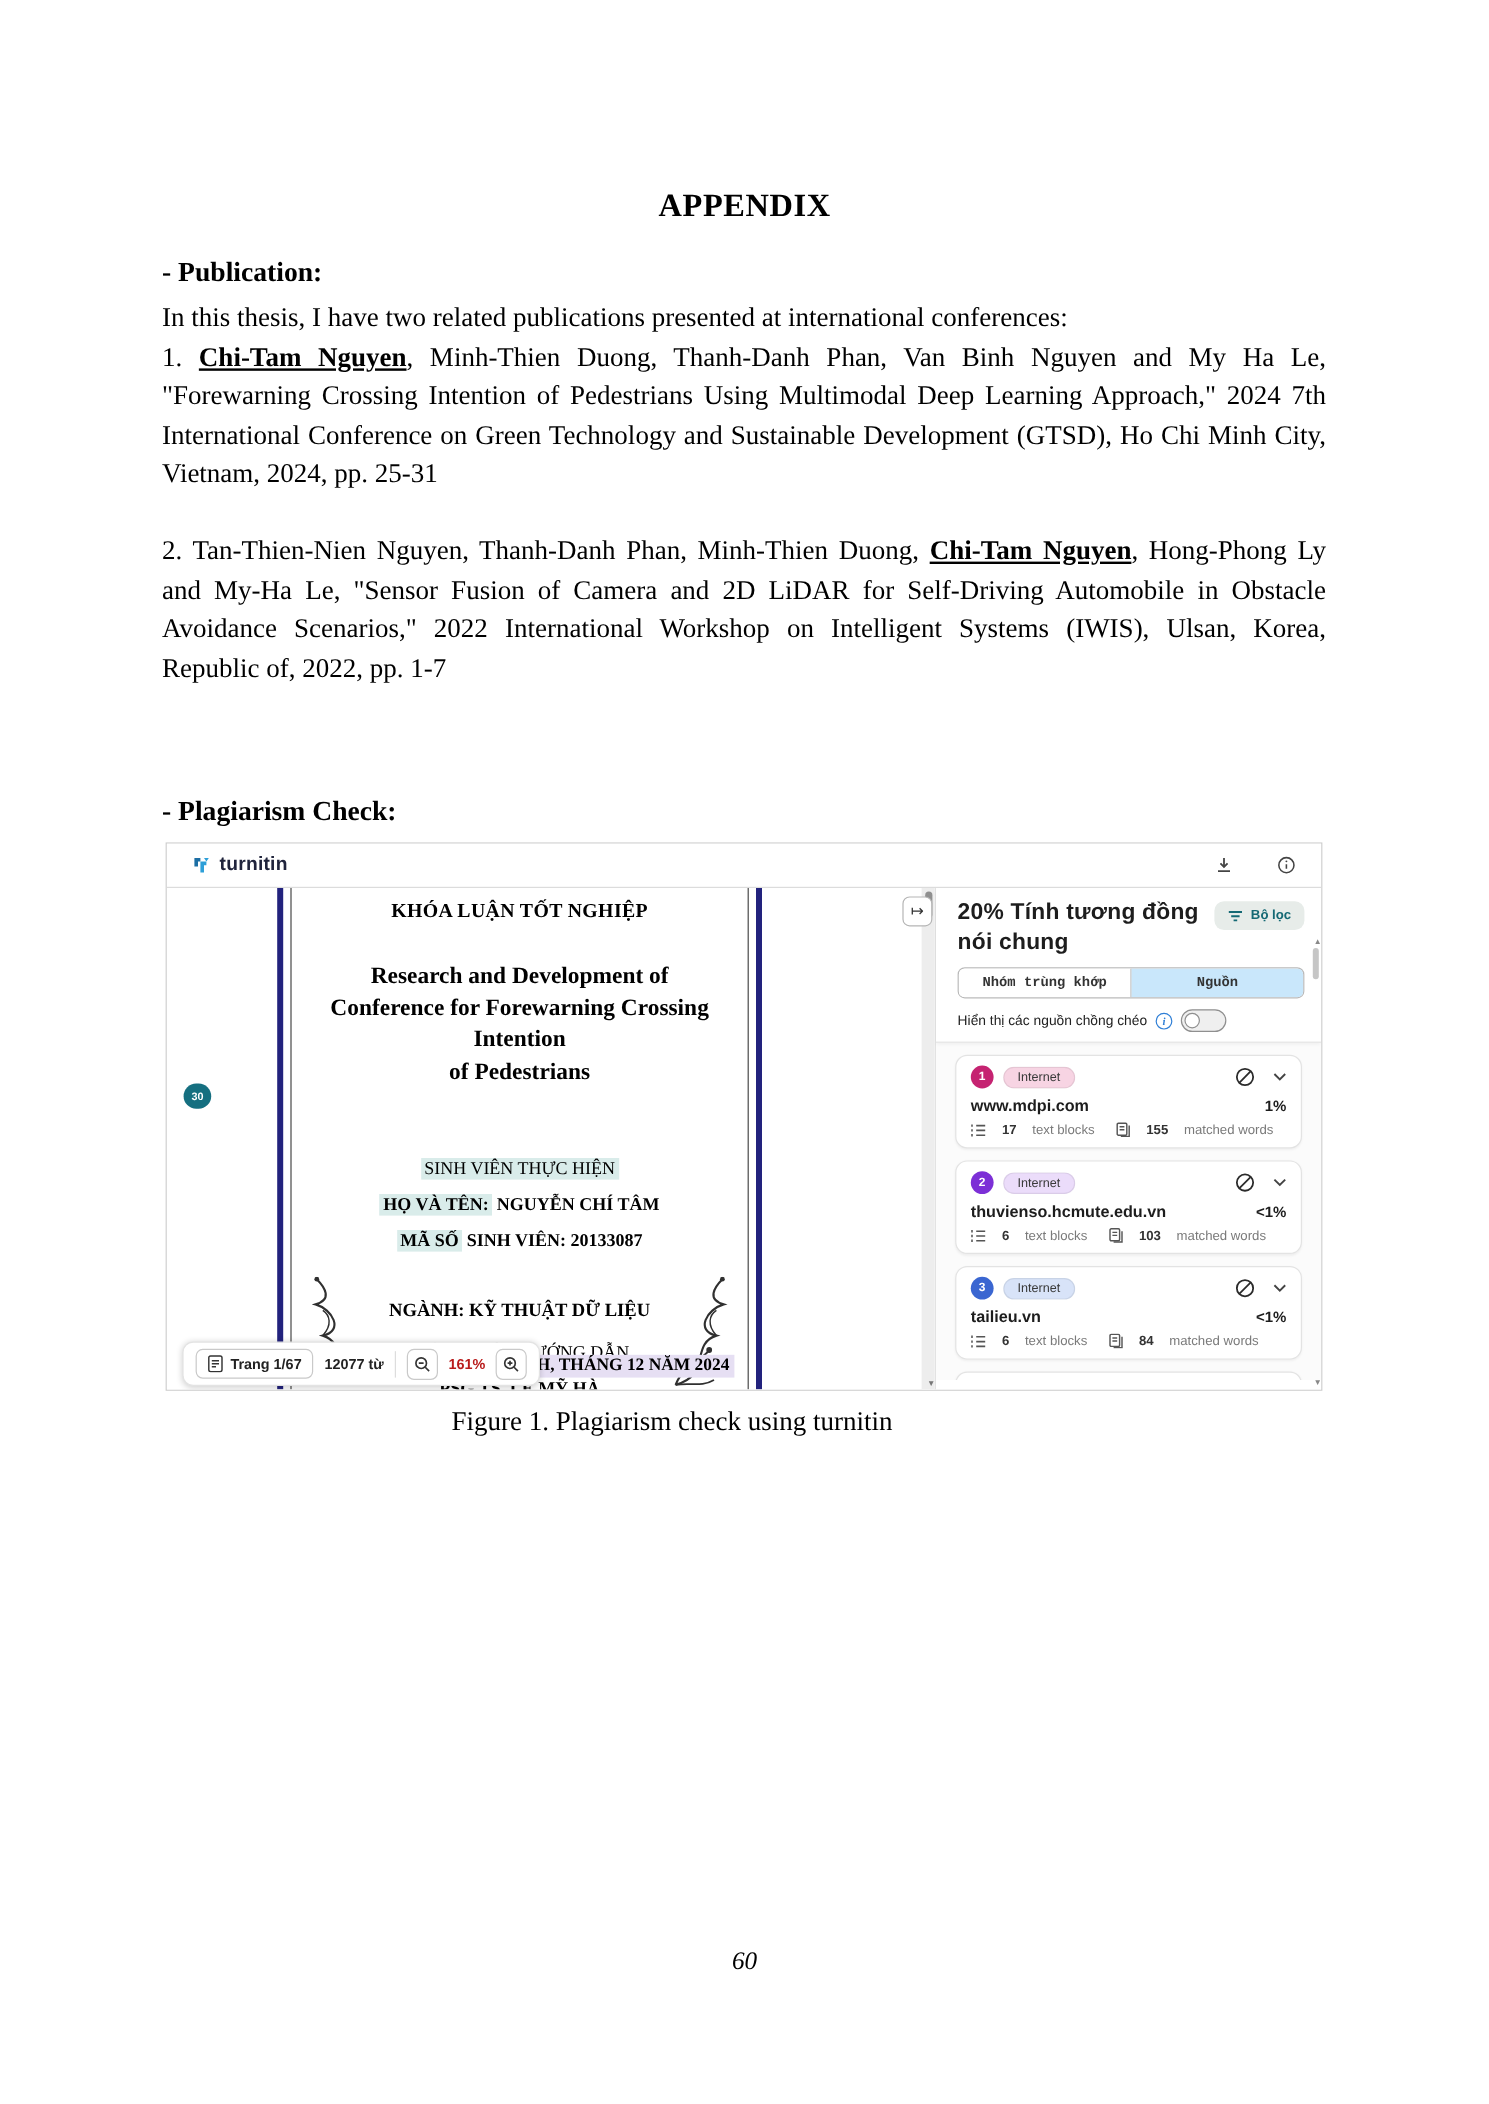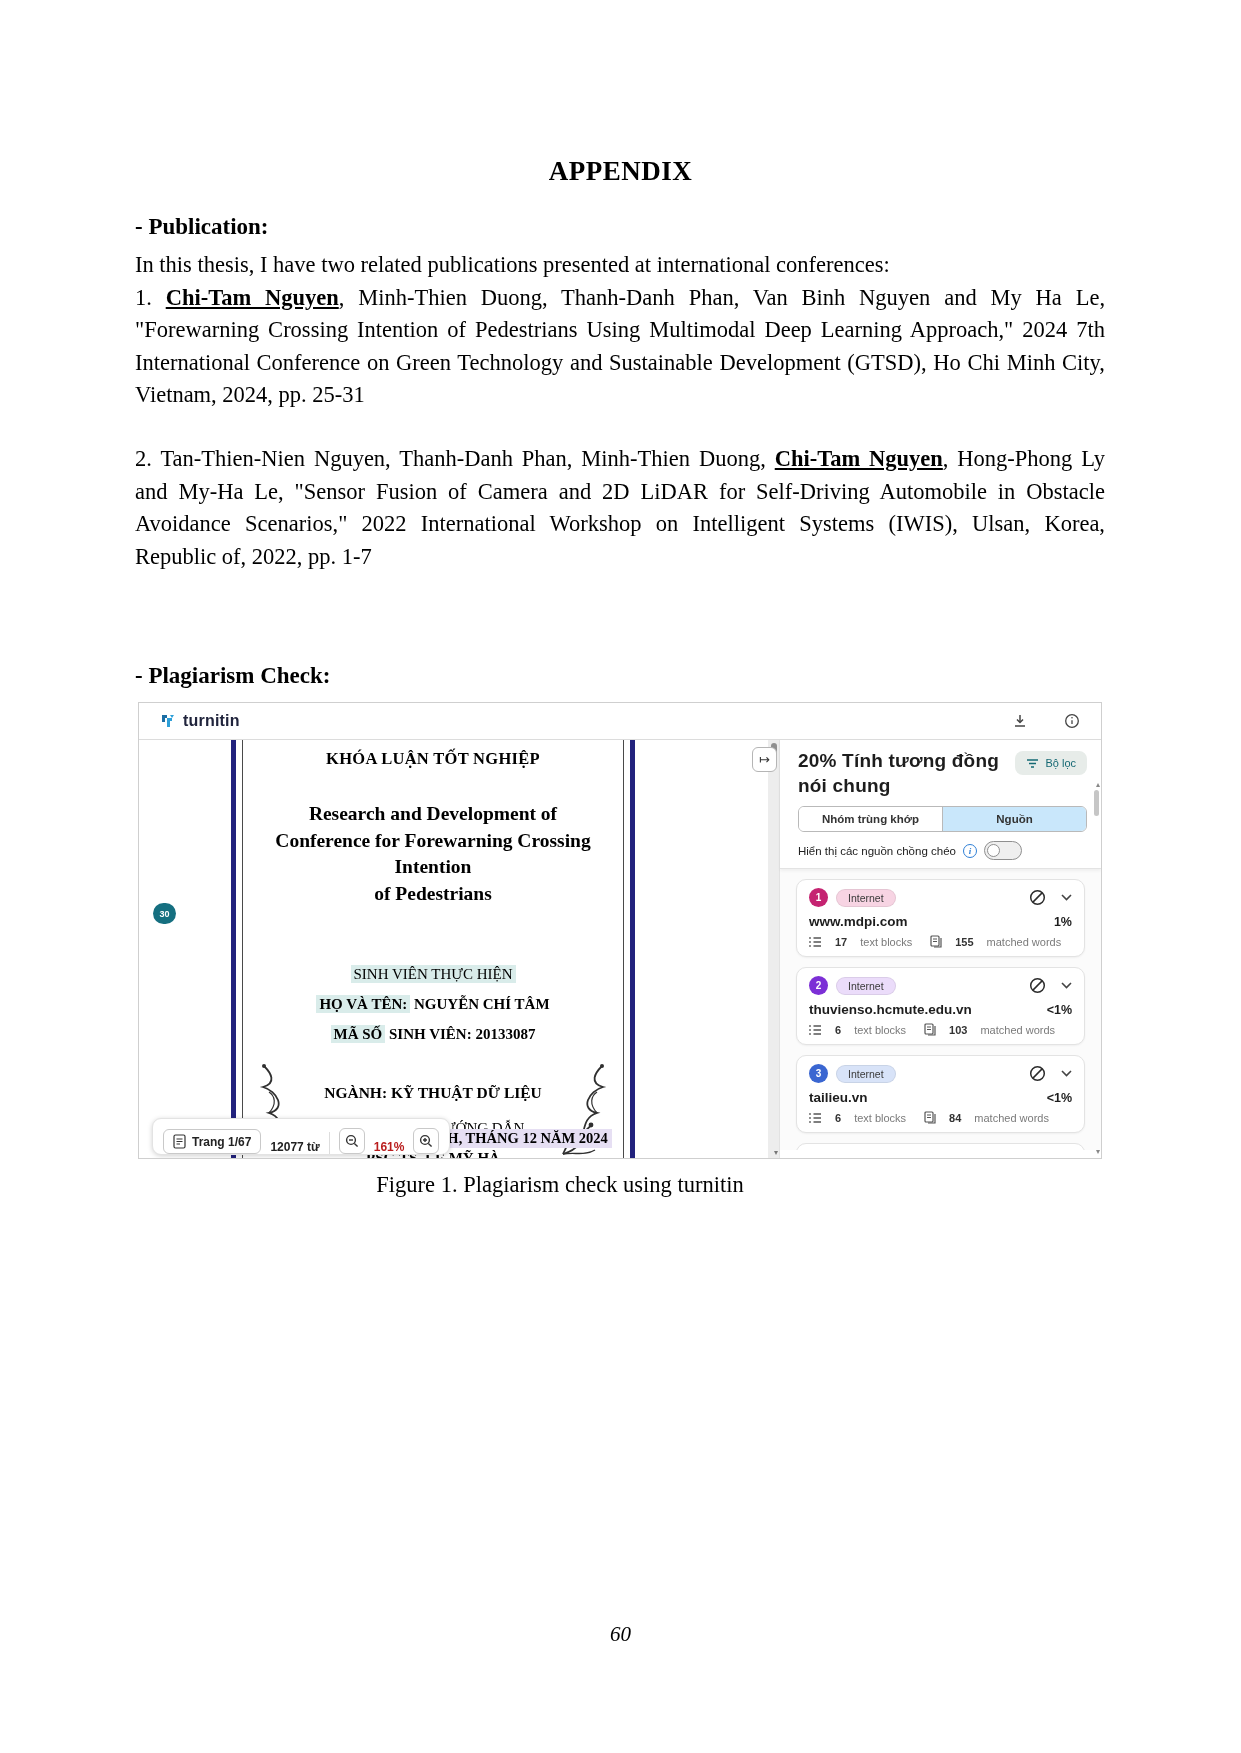--- a/index.html
+++ b/index.html
@@ -56,41 +56,41 @@
   .badge-30 { position:absolute; left:14px; top:163px; width:23px; height:21px; border-radius:11px;
     background:#156f80; color:#fff; font-size:9px; font-weight:bold;
     display:flex; align-items:center; justify-content:center; z-index:2; }
   .viewer-scroll { position:absolute; right:0; top:0; bottom:0; width:11px; background:#ededed; }
   .viewer-scroll .thumb { position:absolute; top:3px; right:2px; width:6px; height:22px; background:#8f8f8f; border-radius:3px; }
   .viewer-scroll .arr { position:absolute; right:1px; font-size:8px; color:#777; }
 
   
   .tn-toolbar { position:absolute; left:13px; bottom:3px; z-index:3; height:37px;
     background:#fff; border:1px solid #e3e3e3; border-radius:9px;
-    box-shadow:0 1px 5px rgba(0,0,0,.18); display:flex; align-items:flex-end; padding:0 10px; gap:9px; }
+    box-shadow:0 1px 5px rgba(0,0,0,.18); display:flex; align-items:center; padding:0 10px; gap:9px; }
   .tb-pagebox { display:flex; align-items:center; gap:6px; border:1px solid #c9c9c9;
     border-radius:6px; padding:4px 9px; font-size:12px; font-weight:bold; color:#222; }
   .tb-words { font-size:12px; font-weight:bold; color:#222; }
   .tb-div { width:1px; height:22px; background:#ddd; }
   .tb-zoombtn { width:26px; height:26px; border:1px solid #c9c9c9; border-radius:6px;
     display:flex; align-items:center; justify-content:center; background:#fff; }
   .tb-zoom { font-size:12px; font-weight:bold; color:#b91c1c; }
 
   
   .tn-panel { width:322px; position:relative; background:#fff; border-left:1px solid #e2e2e2; }
   .collapse-btn { position:absolute; left:-28px; top:7px; width:25px; height:25px; background:#fff;
     border:1px solid #b5b5b5; border-radius:6px; display:flex; align-items:center; justify-content:center;
     font-size:13px; color:#333; z-index:4; font-family:"DejaVu Sans",sans-serif; }
   .panel-top { padding:8px 14px 8px 18px; position:relative; border-bottom:1px solid #e3e3e3;
     box-shadow:0 2px 3px rgba(0,0,0,.05); }
   .sim-title { width:218px; font-size:19px; font-weight:600; color:#1d1d1d; line-height:25px; letter-spacing:.2px; }
   .filter-btn { position:absolute; right:14px; top:11px; display:flex; align-items:center; gap:6px;
     background:#e7ece9; border-radius:8px; padding:6px 11px; }
-  .filter-btn span { font-size:11px; font-weight:normal; color:#156974; }
-  .tabs { margin-top:8px; display:flex; height:26px; border:1px solid #b9b9b9; border-radius:6px; overflow:hidden; }
+  .filter-btn span { font-size:11px; font-weight:bold; color:#156974; }
+  .tabs { margin-top:8px; display:flex; height:26px; border:1px solid #b9b9b9; border-radius:6px; overflow:hidden;font-family:Liberation Mono, monospace; }
   .tab { flex:1; display:flex; align-items:center; justify-content:center; font-size:11.5px; font-weight:bold; color:#333; background:#fff; }
   .tab.active { background:#c9e7fb; }
   .tab:first-child { border-right:1px solid #b9b9b9; }
   .overlap-row { margin-top:9px; display:flex; align-items:center; gap:7px; }
   .overlap-label { font-size:11.5px; color:#222; }
   .info-i { width:14px; height:14px; border:1.4px solid #2f7fd6; border-radius:50%; color:#2f7fd6;
     font-size:9px; font-weight:bold; display:flex; align-items:center; justify-content:center; font-family:"Liberation Serif",serif; font-style:italic; }
   .toggle { width:38px; height:19px; border:1.5px solid #8f8f8f; border-radius:10px; background:#efefef; position:relative; }
   .toggle .knob { position:absolute; left:2px; top:1.5px; width:13px; height:13px; border-radius:50%; background:#fff; border:1px solid #8f8f8f; }
 

